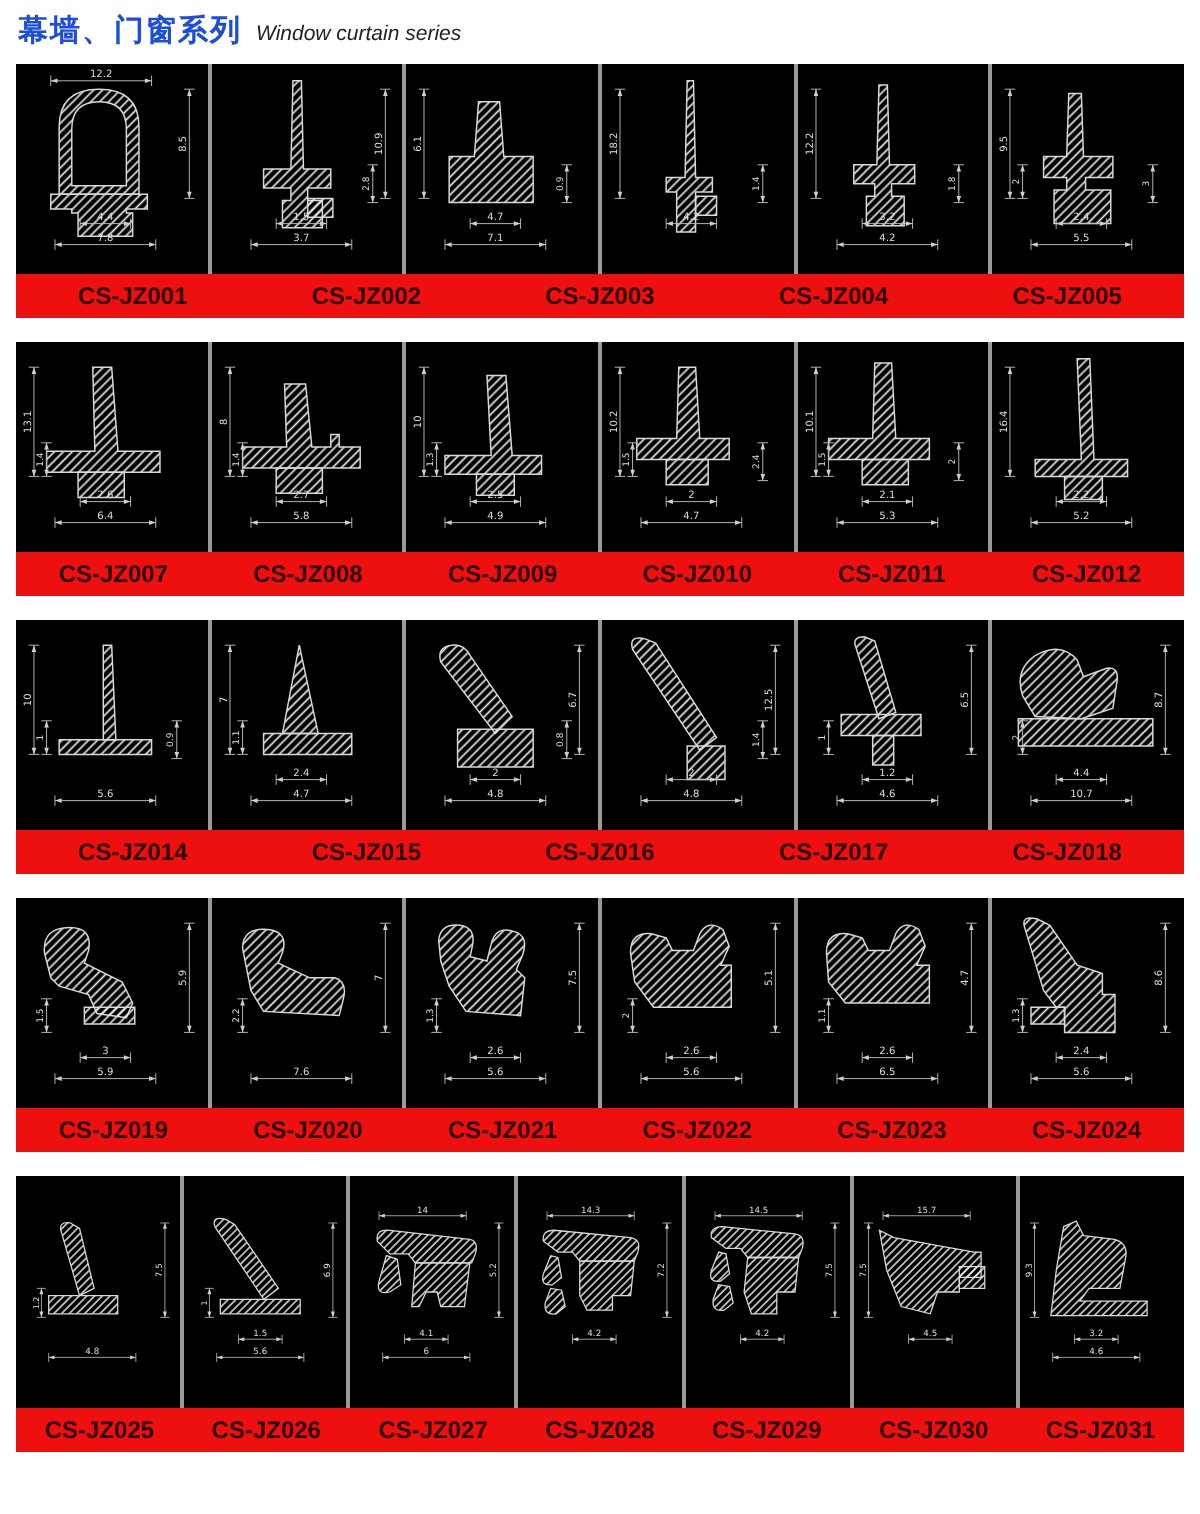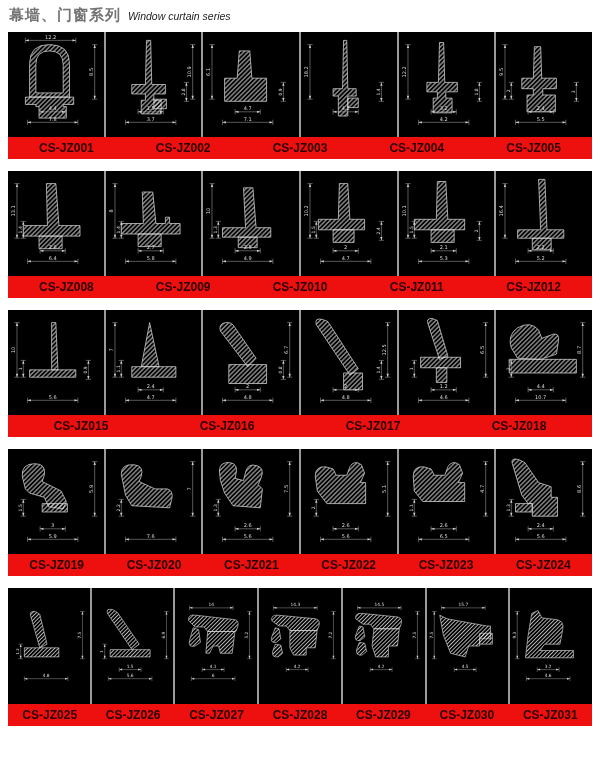--- a/index.html
+++ b/index.html
@@ -5,21 +5,21 @@
   :root{
     --strip:#ee0f0f; --panel:#000; --divider:#9a9a9a; --label:#2b0000;
   }
   *{box-sizing:border-box;}
   html,body{margin:0;padding:0;}
   body{
     width:600px;height:757px;background:#fff;overflow:hidden;
     font-family:"Liberation Sans","DejaVu Sans",sans-serif;
   }
   .header{padding:6px 9px 4px 9px;height:32px;display:flex;align-items:baseline;gap:7px;}
-  .title-zh{font-size:15px;font-weight:bold;color:#737373;letter-spacing:1px;}
+  .title-zh{font-size:15px;font-weight:bold;color:#1d4ed8;letter-spacing:1px;}
   .title-en{font-size:10.5px;color:#222;font-style:italic;}
   .row-block{margin:0 8px 12px 8px;}
   .panel{display:flex;gap:2px;background:var(--divider);}
   .cell{flex:1 1 0;background:var(--panel);height:105px;display:flex;align-items:center;justify-content:center;overflow:hidden;}
   .row-last .cell{height:116px;}
   .cell svg{width:100%;height:100%;display:block;}
   .strip{display:flex;background:var(--strip);height:22px;}
   .strip .code{flex:1 1 0;text-align:center;line-height:22px;font-size:12px;font-weight:bold;color:var(--label);white-space:nowrap;}
 </style>
 </head>
@@ -486,20 +486,21 @@
             <line x1="18" y1="86" x2="66" y2="86" style="stroke:#bdbdbd;stroke-width:0.45;fill:none"></line>
             <line x1="18" y1="83.5" x2="18" y2="88.5" style="stroke:#bdbdbd;stroke-width:0.45;fill:none"></line>
             <line x1="66" y1="83.5" x2="66" y2="88.5" style="stroke:#bdbdbd;stroke-width:0.45;fill:none"></line>
             <path d="M18,86 l3.2,-1.1 v2.2 Z" style="fill:#cfcfcf;stroke:none"></path>
             <path d="M66,86 l-3.2,-1.1 v2.2 Z" style="fill:#cfcfcf;stroke:none"></path>
             <text x="42" y="84.4" text-anchor="middle" style="fill:#dcdcdc;stroke:none;font-size:4.8px;font-family:'DejaVu Sans',sans-serif">5.2</text>
           </svg>
         </div>
       </div>
       <div class="strip">
+        <div class="code">CS-JZ007</div>
         <div class="code">CS-JZ008</div>
         <div class="code">CS-JZ009</div>
         <div class="code">CS-JZ010</div>
         <div class="code">CS-JZ011</div>
         <div class="code">CS-JZ012</div>
       </div>
     </div>
     <div class="row-block">
       <div class="panel">
         <div class="cell">
@@ -720,20 +721,21 @@
             <line x1="18" y1="86" x2="66" y2="86" style="stroke:#bdbdbd;stroke-width:0.45;fill:none"></line>
             <line x1="18" y1="83.5" x2="18" y2="88.5" style="stroke:#bdbdbd;stroke-width:0.45;fill:none"></line>
             <line x1="66" y1="83.5" x2="66" y2="88.5" style="stroke:#bdbdbd;stroke-width:0.45;fill:none"></line>
             <path d="M18,86 l3.2,-1.1 v2.2 Z" style="fill:#cfcfcf;stroke:none"></path>
             <path d="M66,86 l-3.2,-1.1 v2.2 Z" style="fill:#cfcfcf;stroke:none"></path>
             <text x="42" y="84.4" text-anchor="middle" style="fill:#dcdcdc;stroke:none;font-size:4.8px;font-family:'DejaVu Sans',sans-serif">10.7</text>
           </svg>
         </div>
       </div>
       <div class="strip">
+        <div class="code">CS-JZ014</div>
         <div class="code">CS-JZ015</div>
         <div class="code">CS-JZ016</div>
         <div class="code">CS-JZ017</div>
         <div class="code">CS-JZ018</div>
       </div>
     </div>
     <div class="row-block">
       <div class="panel">
         <div class="cell">
           <svg viewBox="0 0 90 100" preserveAspectRatio="xMidYMid meet">

